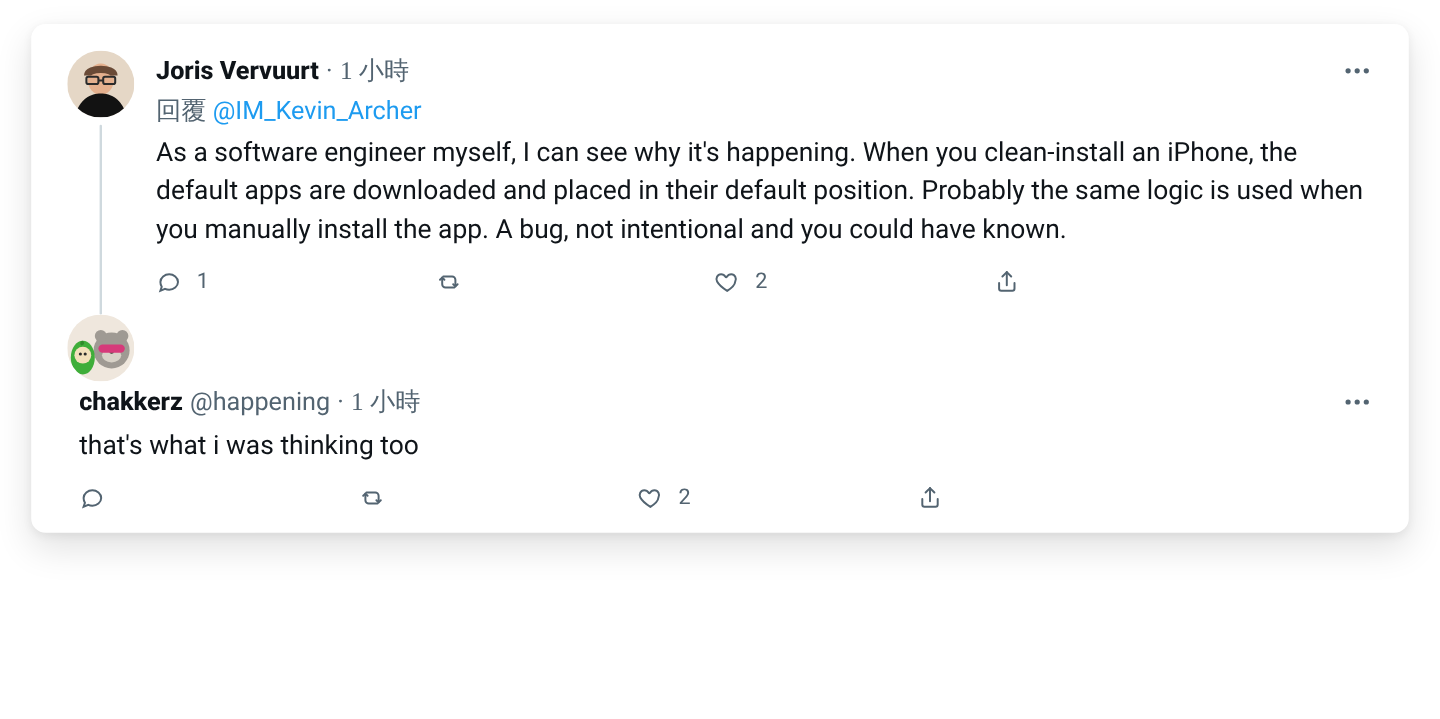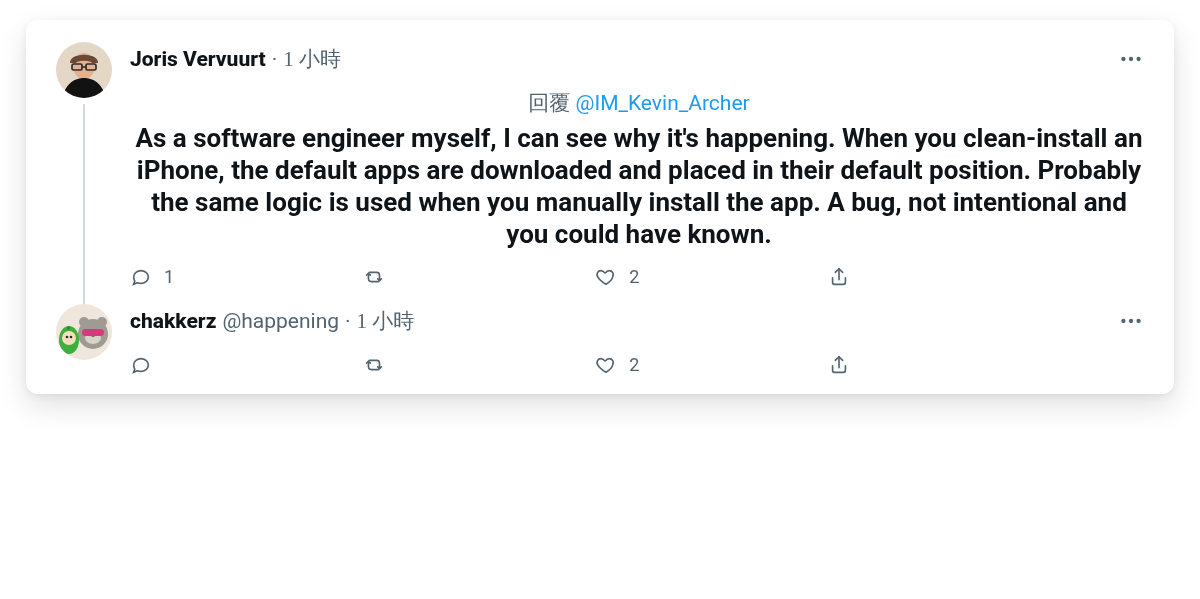--- a/index.html
+++ b/index.html
@@ -27,21 +27,21 @@
     background: #fff;
     border-radius: 12px;
     box-shadow: 0 12px 30px rgba(0,0,0,0.12), 0 2px 8px rgba(0,0,0,0.06);
     padding: 22px 26px 18px 26px;
     box-sizing: border-box;
   }
   .tweet {
     display: flex;
     position: relative;
   }
-  .tweet + .tweet { margin-top: 16px; }
+  .tweet + .tweet { margin-top: 16px; flex-direction: column; }
   .col-left {
     width: 64px;
     flex: none;
     position: relative;
     display: flex;
     flex-direction: column;
     align-items: center;
   }
   .avatar {
     width: 56px;
@@ -57,21 +57,20 @@
     width: 2px;
     background: var(--thread);
     margin-top: 6px;
     margin-bottom: -16px;
     border-radius: 1px;
   }
   .col-right {
     flex: 1 1 auto;
     padding-left: 14px;
     min-width: 0;
-    text-align: center;
   }
   .head-row {
     display: flex;
     align-items: center;
     justify-content: space-between;
     gap: 8px;
   }
   .idline {
     display: flex;
     align-items: baseline;
@@ -87,31 +86,30 @@
   .more-btn {
     color: var(--muted);
     padding: 4px;
     border-radius: 50%;
     display: inline-flex;
     cursor: pointer;
   }
   .reply-line {
     font-size: 21px;
     line-height: 30px;
-    margin-top: 12px;
+    margin-top: 2px;
   }
   .reply-prefix { color: var(--muted); }
   .reply-mention { color: var(--accent); }
   .tweet-body {
-    font-size: 26px;
+    font-size: 22px;
     line-height: 32px;
     margin-top: 4px;
     color: var(--text);
     word-wrap: break-word;
-    font-weight: bold;
   }
   .actions {
     display: flex;
     margin-top: 16px;
     max-width: 720px;
     color: var(--muted);
   }
   .action {
     display: inline-flex;
     align-items: center;
@@ -248,20 +246,21 @@
         <span class="more-btn">
           <span class="icon" style="width:26px;height:26px;">
             <svg viewBox="0 0 24 24" fill="currentColor">
                 <circle cx="5" cy="12" r="2"></circle>
                 <circle cx="12" cy="12" r="2"></circle>
                 <circle cx="19" cy="12" r="2"></circle>
               </svg>
           </span>
         </span>
       </div>
+      <div class="tweet-body">that's what i was thinking too</div>
       <div class="actions">
         <span class="action">
           <span class="icon">
             <svg viewBox="0 0 24 24" fill="none" stroke="currentColor" stroke-width="1.8">
                 <path d="M20 12c0 4-4 7-8 7-1.4 0-2.7-.3-3.8-.8L4 20l1.2-3.6C4.4 15.1 4 13.6 4 12c0-4 4-7 8-7s8 3 8 7z"></path>
               </svg>
           </span>
 
         </span>
         <span class="action">

